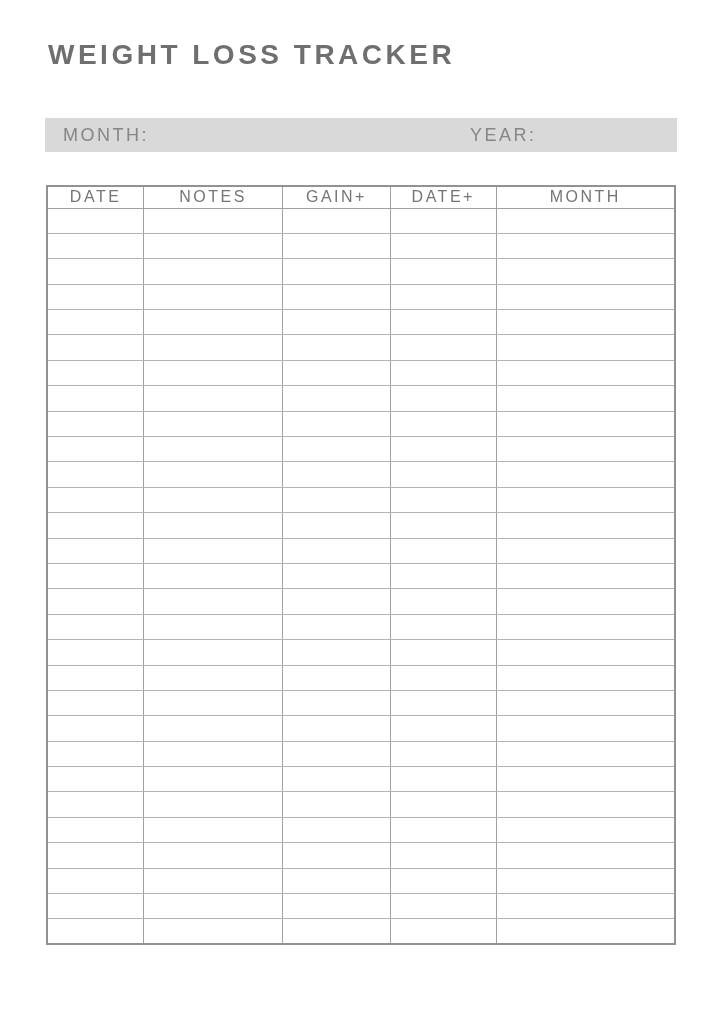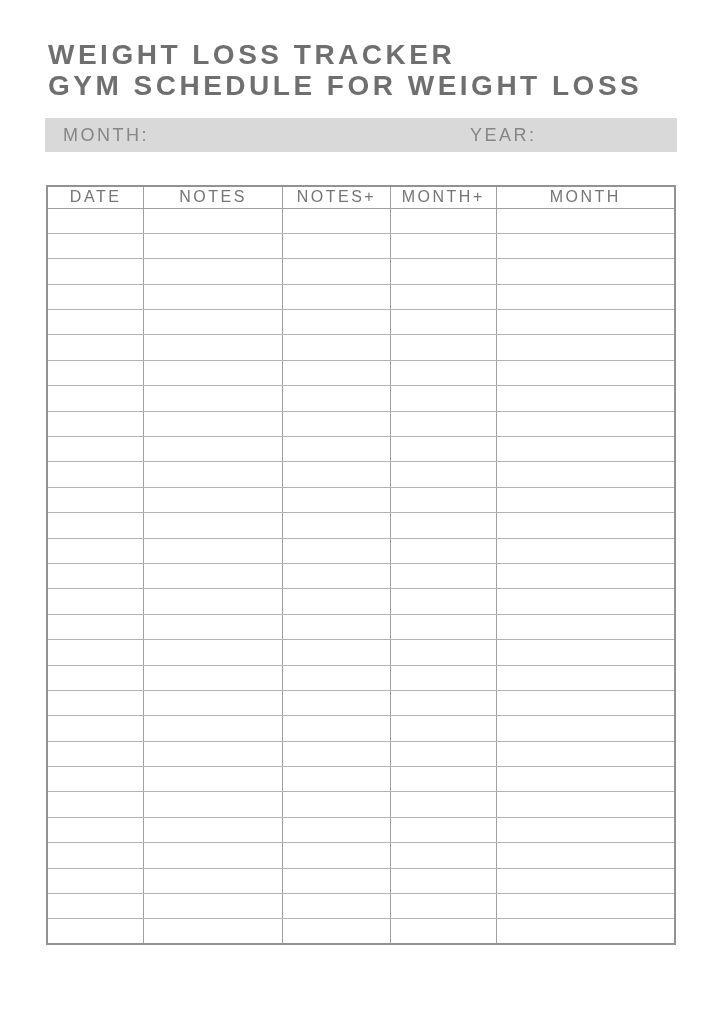--- a/index.html
+++ b/index.html
@@ -78,21 +78,20 @@
     border-bottom:1px solid var(--table-border-horizontal);
   }
 </style>
 </head>
 <body>
 
 <div class="page">
 
   <div class="title-block">
     <div>WEIGHT LOSS TRACKER</div>
-    <div>GYM SCHEDULE FOR WEIGHT LOSS</div>
   </div>
 
   <div class="meta-bar">
     <div class="meta-field month">
       <span>MONTH:</span>
       <span class="fill-blank"></span>
     </div>
     <div class="meta-field year">
       <span>YEAR:</span>
       <span class="fill-blank"></span>
@@ -105,22 +104,22 @@
           <col style="width: 15.4%;">
           <col style="width: 22.1%;">
           <col style="width: 17.2%;">
           <col style="width: 16.8%;">
           <col style="width: 28.5%;">
         </colgroup>
       <thead>
         <tr id="header-row">
             <th>DATE</th>
             <th>NOTES</th>
-            <th>NOTES+</th>
-            <th>MONTH+</th>
+            <th>GAIN+</th>
+            <th>DATE+</th>
             <th>MONTH</th>
           </tr>
       </thead>
       <tbody id="table-body">
           <tr>
             <td></td>
             <td></td>
             <td></td>
             <td></td>
             <td></td>

